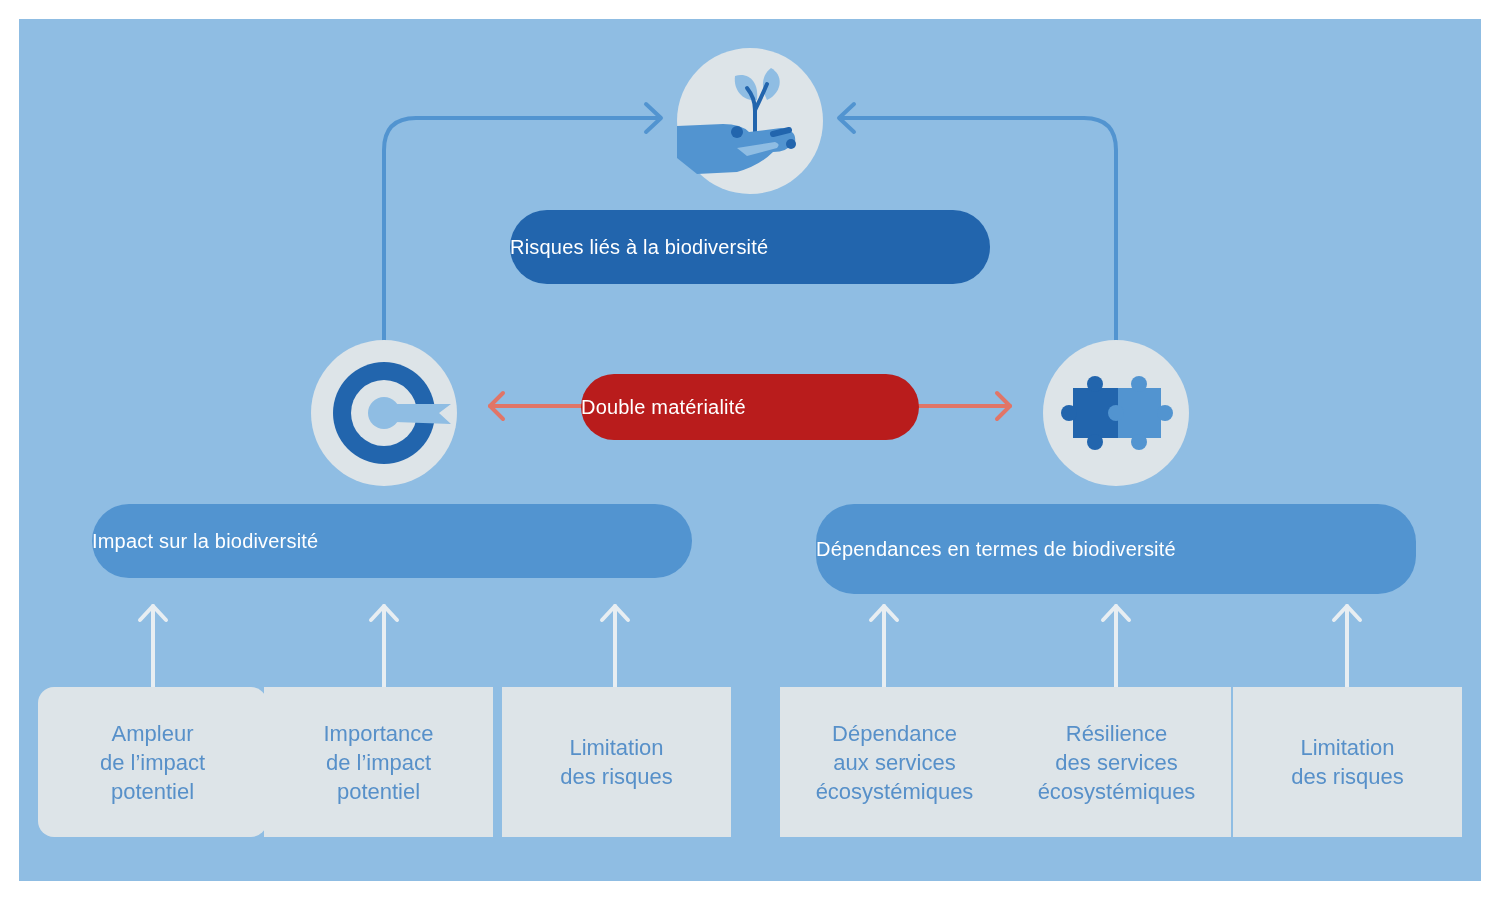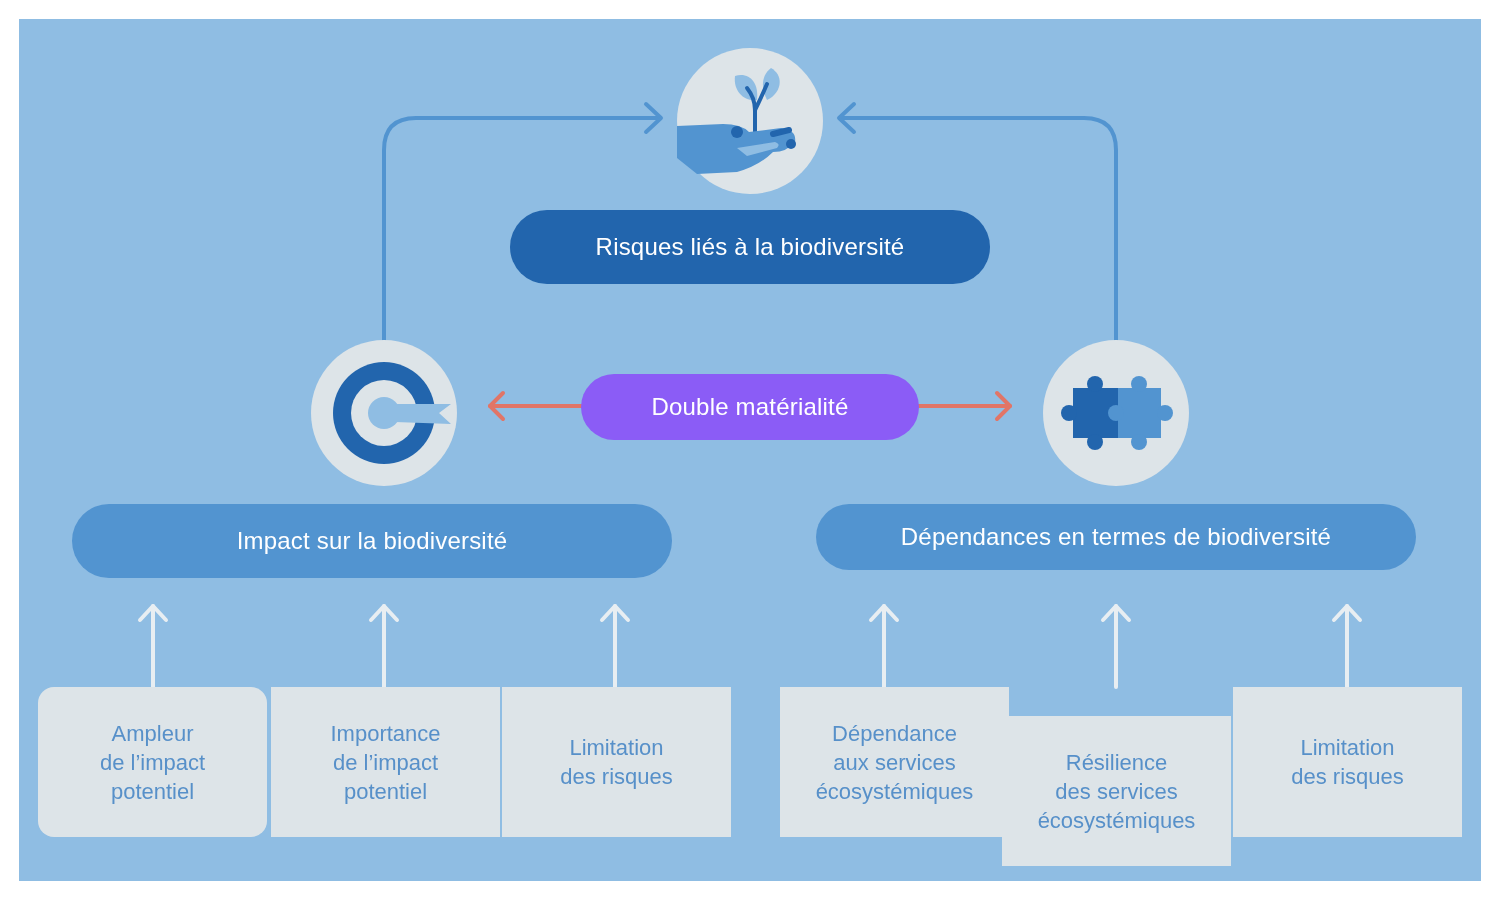--- a/index.html
+++ b/index.html
@@ -5,25 +5,25 @@
     html, body { margin: 0; padding: 0; background: #ffffff; }
     body { width: 1500px; height: 900px; position: relative; overflow: hidden;
            font-family: "Liberation Sans", "DejaVu Sans", sans-serif; }
     .panel { position: absolute; left: 19px; top: 19px; width: 1462px; height: 862px;
              background: #8fbde3; }
     .connectors { position: absolute; left: 0; top: 0; width: 1500px; height: 900px; }
     .icon-circle { position: absolute; width: 146px; height: 146px; border-radius: 50%;
                    background: #dde4e8; }
     .icon-circle svg { position: absolute; left: 0; top: 0; width: 146px; height: 146px; }
     .pill { position: absolute; border-radius: 38px; color: #ffffff; display: flex;
-            align-items: center; justify-content: center; font-size: 24px; letter-spacing: 0.2px; }
+            align-items: center; font-size: 20px; letter-spacing: 0.2px; }
     .pill-top { left: 510px; top: 210px; width: 480px; height: 74px; background: #2265ad; }
-    .pill-double { left: 581px; top: 374px; width: 338px; height: 66px; background: #8b5cf6; border-radius: 33px; }
-    .pill-left { left: 72px; top: 504px; width: 600px; height: 74px; background: #5294d0; }
-    .pill-right { left: 816px; top: 504px; width: 600px; height: 66px; background: #5294d0; }
+    .pill-double { left: 581px; top: 374px; width: 338px; height: 66px; background: #b91c1c; border-radius: 33px; }
+    .pill-left { left: 92px; top: 504px; width: 600px; height: 74px; background: #5294d0; }
+    .pill-right { left: 816px; top: 504px; width: 600px; height: 90px; background: #5294d0; }
     .box { position: absolute; top: 687px; width: 229px; height: 150px; background: #dde4e8;
            color: #5790c9; font-size: 22px; line-height: 29px; display: flex;
            align-items: center; justify-content: center; text-align: center; }
     .box span { white-space: pre-line; }
   </style>
 </head>
 <body>
 
 <div class="panel"></div>
 
@@ -125,36 +125,36 @@
 </div>
 <div class="pill pill-right">
   <span>Dépendances en termes de biodiversité</span>
 </div>
 
 <div class="box" style="left:38px;border-radius:16px;">
   <span>Ampleur
 de l’impact
 potentiel</span>
 </div>
-<div class="box" style="left:271px;">
+<div class="box" style="left:264px;">
   <span>Importance
 de l’impact
 potentiel</span>
 </div>
 <div class="box" style="left:502px;">
   <span>Limitation
 des risques</span>
 </div>
 
 <div class="box" style="left:769px;margin-left:11px;">
   <span>Dépendance
 aux services
 écosystémiques</span>
 </div>
-<div class="box" style="left:1002px;margin-top:29px;">
+<div class="box" style="left:1002px;">
   <span>Résilience
 des services
 écosystémiques</span>
 </div>
 <div class="box" style="left:1233px;">
   <span>Limitation
 des risques</span>
 </div>
 
 </body></html>

